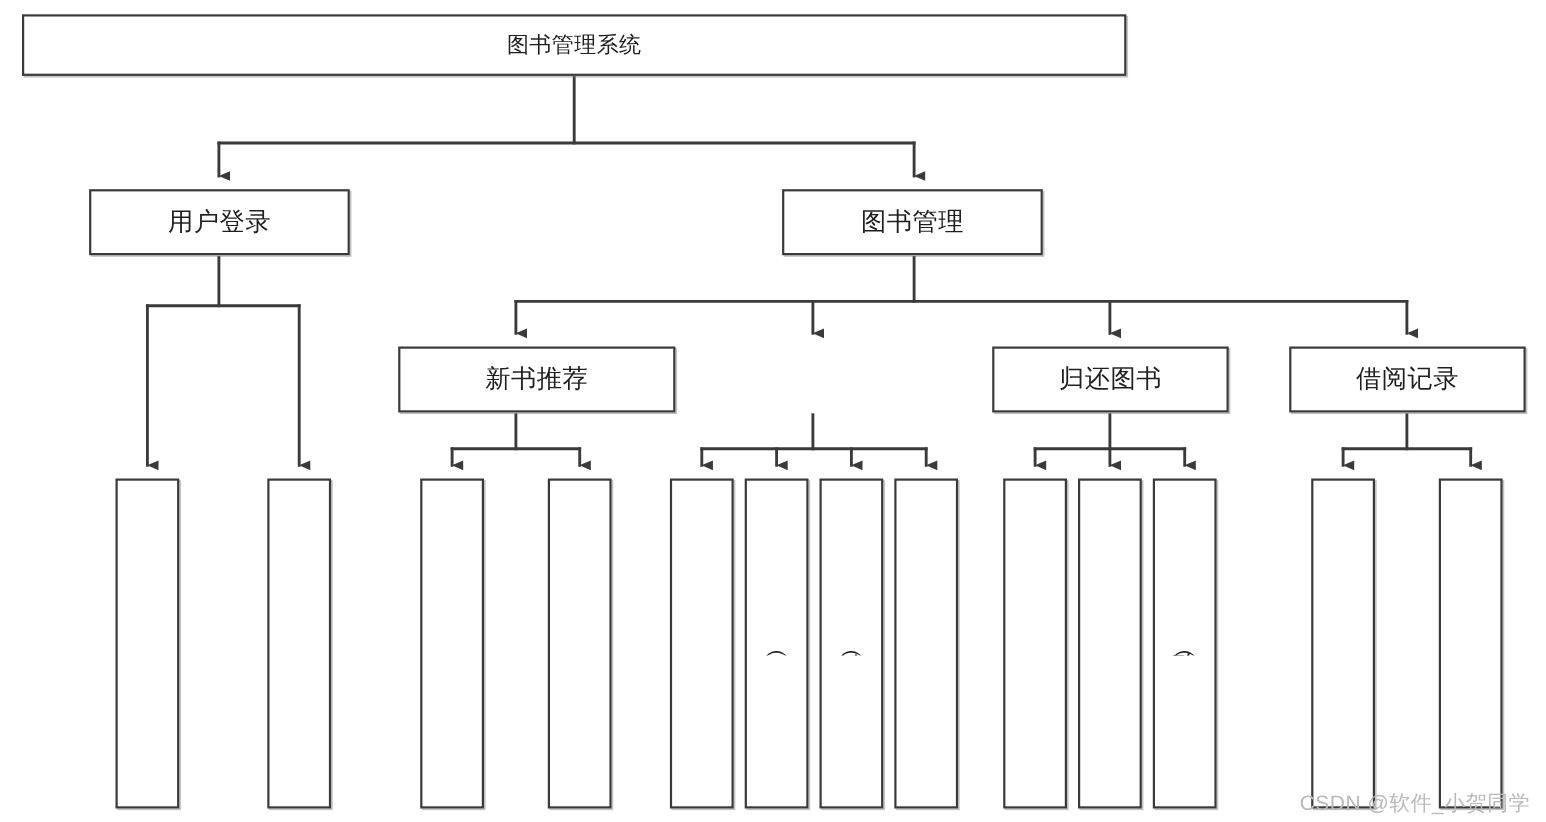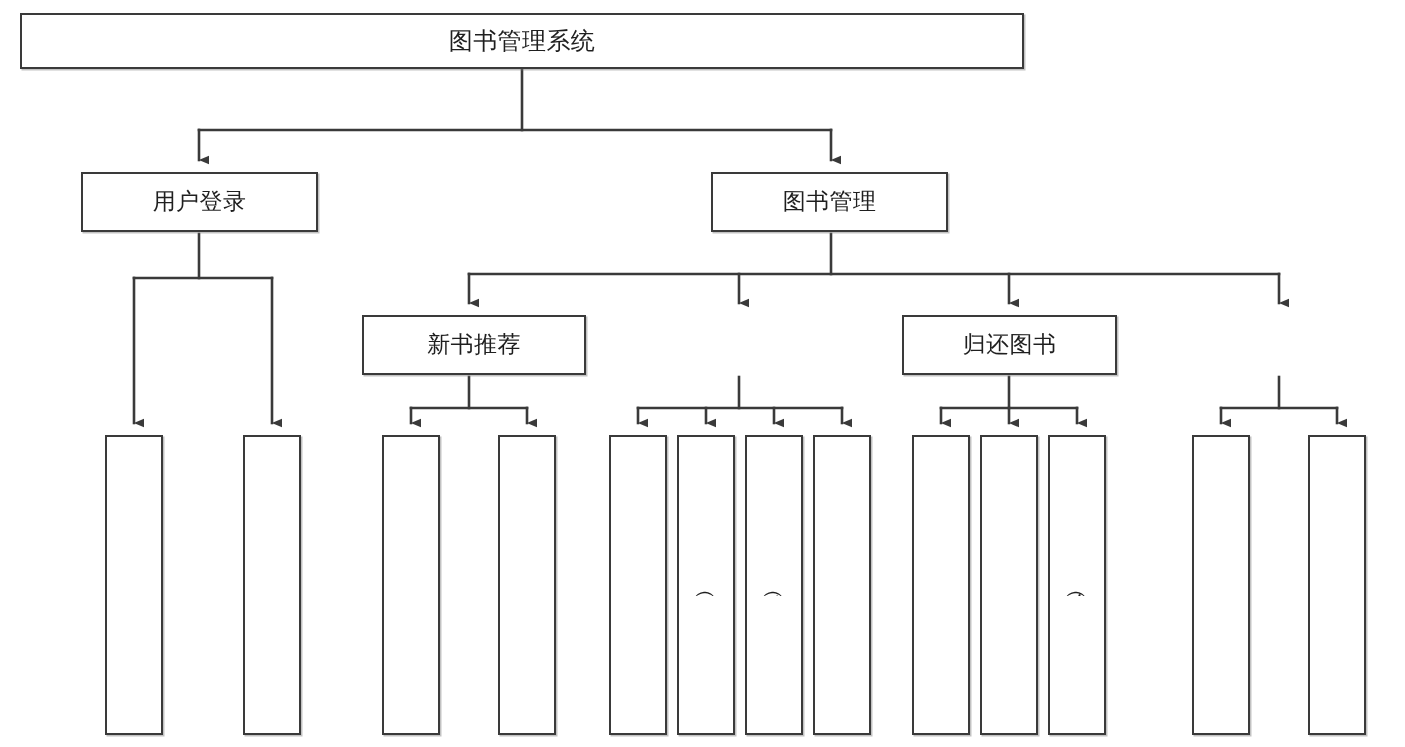--- a/index.html
+++ b/index.html
@@ -44,21 +44,21 @@
     line-height: 1.12;
     letter-spacing: 0.4px;
     color: #1f1f1f;
   }
   
   .node.h .label {
     font-size: 23px;
     white-space: nowrap;
   }
   .node.root .label {
-    font-size: 24px;
+    font-size: 20px;
   }
   
   .node.v {
     align-items: center;
     justify-content: center;
     padding: 4px 0;
   }
   .node.v .label {
     writing-mode: vertical-rl;
     text-orientation: upright;
@@ -138,26 +138,29 @@
     <span class="label">图书管理系统</span>
   </div>
 
   <div class="node h" style="left:81px; top:172px; width:237px; height:60px;">
     <span class="label">用户登录</span>
   </div>
   <div class="node h" style="left:711px; top:172px; width:237px; height:60px;">
     <span class="label">图书管理</span>
   </div>
 
-  <div class="node h" style="left:362px; top:315px; width:224px; height:60px;">
+  <div class="node h" style="left:362px; top:315px; width:252px; height:60px;">
     <span class="label">新书推荐</span>
   </div>
   <div class="node h" style="left:902px; top:315px; width:215px; height:60px;">
     <span class="label">归还图书</span>
   </div>
+  <div class="node h" style="left:1172px; top:315px; width:215px; height:60px;">
+    <span class="label">借阅记录</span>
+  </div>
 
   <div class="node v" style="left:105px; top:435px; width:58px; height:300px;">
     <span class="label">用户登录</span>
   </div>
   <div class="node v" style="left:243px; top:435px; width:58px; height:300px;">
     <span class="label">注销登录</span>
   </div>
 
   <div class="node v" style="left:382px; top:435px; width:58px; height:300px;">
     <span class="label">查询图书</span>
@@ -189,13 +192,14 @@
     <span class="label">确认归还（管理员）</span>
   </div>
 
   <div class="node v" style="left:1192px; top:435px; width:58px; height:300px;">
     <span class="label">新增借阅记录</span>
   </div>
   <div class="node v" style="left:1308px; top:435px; width:58px; height:300px;">
     <span class="label">查询借阅记录</span>
   </div>
 
+  <div id="watermark">CSDN @软件_小贺同学</div>
 </div>
 
 </body></html>

